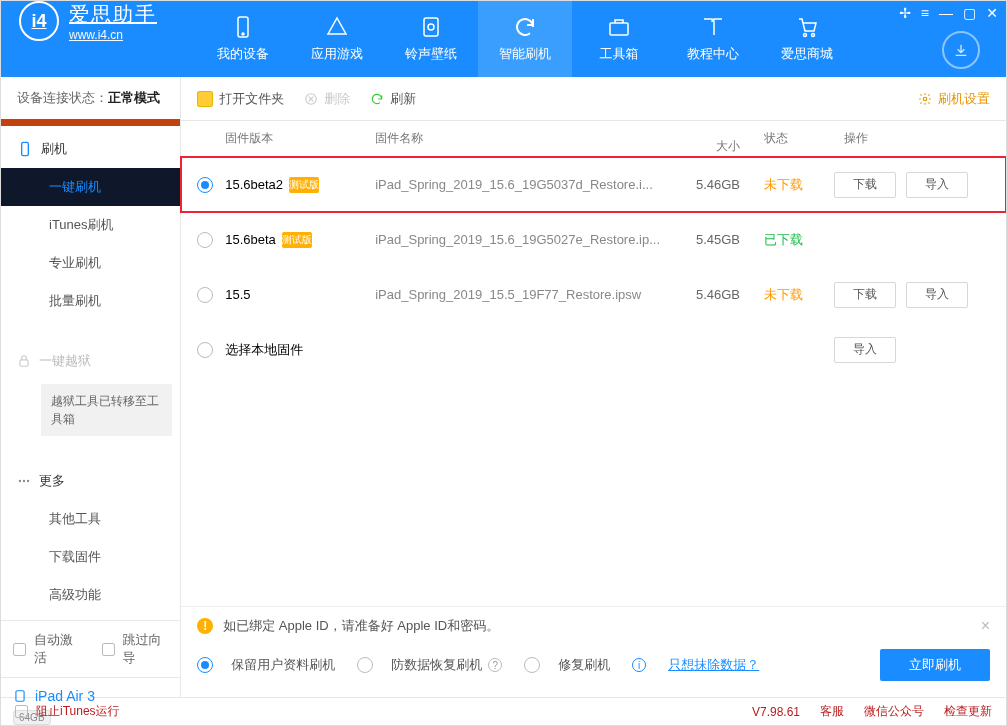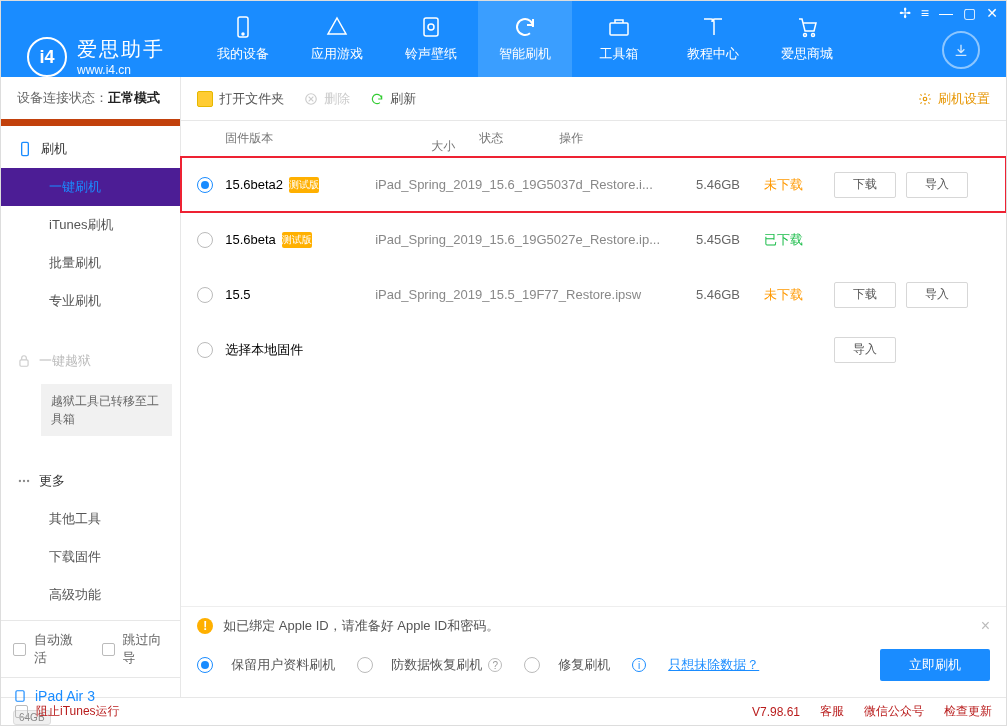--- a/index.html
+++ b/index.html
@@ -1,19 +1,19 @@
 <!DOCTYPE html>
 <html><head>
 <meta charset="utf-8">
 <style>
 * { margin: 0; padding: 0; box-sizing: border-box; font-family: "Microsoft YaHei", sans-serif; }
 body { width: 1007px; height: 726px; overflow: hidden; background: #fff; border: 1px solid #ddd; }
 
 .header { height: 76px; background: linear-gradient(#1a8cff,#1a8cff); display: flex; color: #fff; position: relative; }
-.logo-area { width: 195px; display: flex; align-items: flex-end; padding-left: 26px; }
+.logo-area { width: 195px; display: flex; align-items: flex-start; padding-left: 18px; text-decoration: underline; }
 .logo-circle { width: 40px; height: 40px; border: 2px solid #fff; border-radius: 50%; display: flex; align-items: center; justify-content: center; font-weight: bold; font-size: 18px; margin-right: 10px; }
 .logo-text { display: flex; flex-direction: column; }
 .logo-text .big { font-size: 20px; letter-spacing: 2px; font-weight: 500; }
 .logo-text .small { font-size: 12px; opacity: .95; }
 
 .tabs { display: flex; flex: 1; }
 .tab { width: 94px; height: 76px; display: flex; flex-direction: column; align-items: center; justify-content: center; font-size: 13px; gap: 6px; cursor: pointer; }
 .tab.active { background: #3a9eff; }
 .tab-icon { width: 24px; height: 24px; }
 
@@ -24,21 +24,21 @@
 
 .main { display: flex; height: calc(100% - 76px - 28px); }
 
 .sidebar { width: 195px; border-right: 1px solid #e7e7e7; display: flex; flex-direction: column; font-size: 13px; }
 .conn-status { padding: 12px 16px; border-bottom: 7px solid #c2410c; color: #666; }
 .conn-status b { color: #222; }
 .side-group { padding: 4px 0 6px 0; }
 .side-header { display: flex; align-items: center; gap: 8px; padding: 10px 16px; color: #333; }
 .side-header.muted { color: #bbb; }
 .side-item { padding: 10px 0 10px 48px; color: #555; cursor: pointer; }
-.side-item.active { background: #4c1d95; color: #1a8cff; }
+.side-item.active { background: #0f172a; color: #1a8cff; }
 .side-sub { margin: 4px 8px 4px 40px; background: #f1f1f1; padding: 8px 10px; color: #666; font-size: 12px; line-height: 1.5; }
 .side-sep { height: 1px; background: #eee; margin: 6px 16px; }
 
 .side-bottom { margin-top: auto; border-top: 1px solid #e7e7e7; }
 .side-row { display: flex; align-items: center; gap: 8px; padding: 10px 12px; color: #666; font-size: 13px; }
 .chk { width: 13px; height: 13px; border: 1px solid #bbb; border-radius: 2px; display:inline-block; flex-shrink:0; }
 .device-info { padding: 10px 12px 14px 12px; border-top: 1px solid #e7e7e7; }
 .device-name { color: #1a8cff; font-size: 14px; font-weight: 500; display:flex; align-items:center; gap:8px;}
 .badge { font-size: 10px; background:#f0f0f0; border:1px solid #ddd; border-radius:3px; padding: 1px 5px; color:#888; display:inline-block;}
 .device-type { color:#aaa; font-size:11px; margin-top:4px;}
@@ -175,22 +175,22 @@
 
     <div class="side-group">
       <div class="side-header">
         <svg width="16" height="16" viewBox="0 0 24 24" fill="none" stroke="#1a8cff" stroke-width="2">
             <rect x="7" y="2" width="10" height="20" rx="2"></rect>
           </svg>
         <span>刷机</span>
       </div>
       <div class="side-item active">一键刷机</div>
       <div class="side-item">iTunes刷机</div>
+      <div class="side-item">专业刷机</div>
       <div class="side-item">批量刷机</div>
-      <div class="side-item">专业刷机</div>
     </div>
 
     <div class="side-sep"></div>
     <div class="side-group">
       <div class="side-header muted">
         <svg width="14" height="14" viewBox="0 0 24 24" fill="none" stroke="#ccc" stroke-width="2">
             <rect x="5" y="10" width="14" height="11" rx="2"></rect>
             <path d="M8 10V7a4 4 0 018 0v3"></path>
           </svg>
         <span>一键越狱</span>
@@ -256,20 +256,21 @@
         <svg class="gear" viewBox="0 0 24 24" fill="none" stroke="#e69500" stroke-width="2">
             <circle cx="12" cy="12" r="3"></circle>
             <path d="M12 2v3M12 19v3M4.2 4.2l2.1 2.1M17.7 17.7l2.1 2.1M2 12h3M19 12h3M4.2 19.8l2.1-2.1M17.7 6.3l2.1-2.1"></path>
           </svg>
         <span>刷机设置</span>
       </div>
     </div>
 
     <div class="cols">
       <div class="col-version">固件版本</div>
+      <div class="col-name">固件名称</div>
       <div class="col-size">大小</div>
       <div class="col-status">状态</div>
       <div class="col-ops">操作</div>
     </div>
 
     <div class="rows" id="rows">
         <div class="row highlight">
     <span class="radio sel"></span>
     <div class="ver">
             <span>15.6beta2</span>

